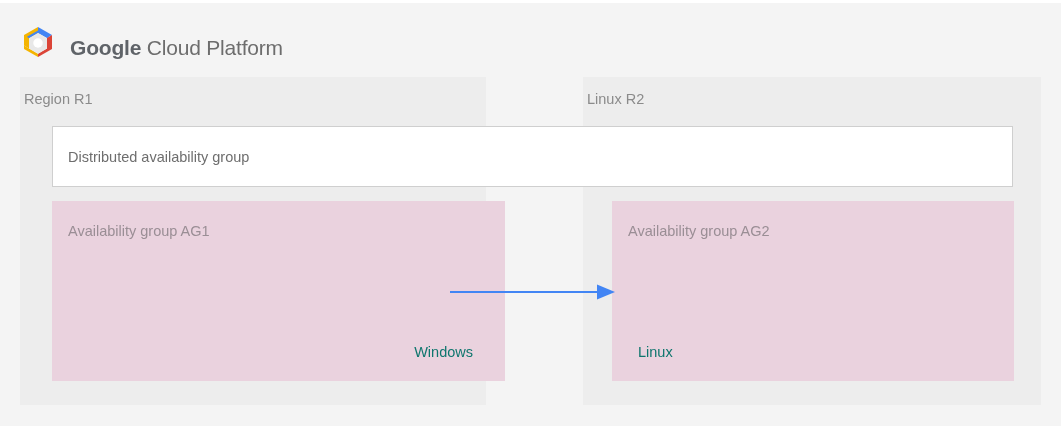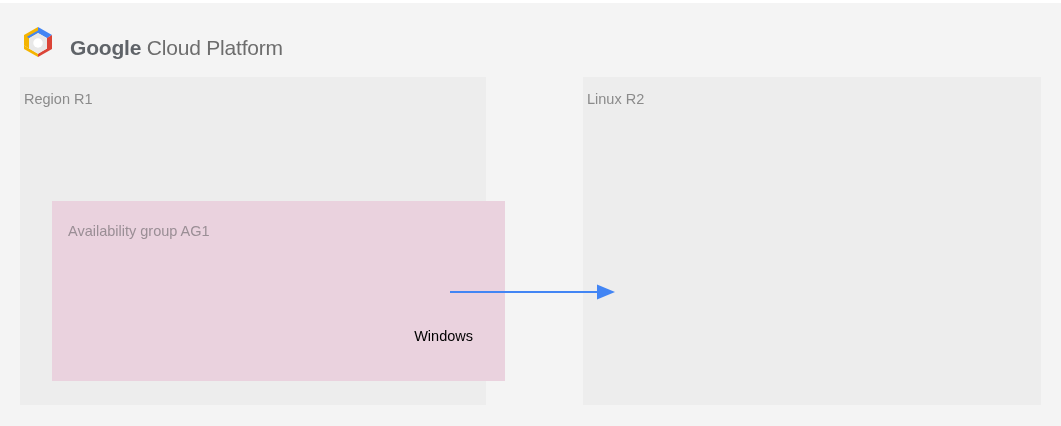--- a/index.html
+++ b/index.html
@@ -134,23 +134,23 @@
   .ag-title {
     position: absolute;
     left: 16px;
     top: 22px;
     font-size: 14.5px;
     color: #9a8e95;
     white-space: nowrap;
   }
   .os-label {
     position: absolute;
-    bottom: 37px;
-    font-size: 14.5px;
-    color: #000000;
+    bottom: 21px;
+    font-size: 14.5px;
+    color: #0f766e;
     white-space: nowrap;
     margin-top: 32px;
   }
   #os-label-windows { right: 32px; }
   #os-label-linux   { left: 26px; }
 
   
   #replication-arrow {
     position: absolute;
     left: 449px;
@@ -189,25 +189,32 @@
   </div>
 
   <div class="region-panel" id="region-panel-r1">
     <div class="region-label">Region R1</div>
   </div>
 
   <div class="region-panel" id="region-panel-r2">
     <div class="region-label">Linux R2</div>
   </div>
 
+  <div id="dag-box">
+    <div id="dag-label">Distributed availability group</div>
+  </div>
 
   <div class="ag-box" id="ag-box-1">
     <div class="ag-title">Availability group AG1</div>
     <div class="os-label" id="os-label-windows">Windows</div>
   </div>
 
+  <div class="ag-box" id="ag-box-2">
+    <div class="ag-title">Availability group AG2</div>
+    <div class="os-label" id="os-label-linux">Linux</div>
+  </div>
 
   <svg id="replication-arrow" viewBox="0 0 168 26" aria-hidden="true">
     <line x1="1" y1="13" x2="150" y2="13" stroke="#4285f4" stroke-width="2.2"></line>
     <polygon points="148,5.5 166,13 148,20.5" fill="#4285f4"></polygon>
   </svg>
 
 </div>
 
 </body></html>

